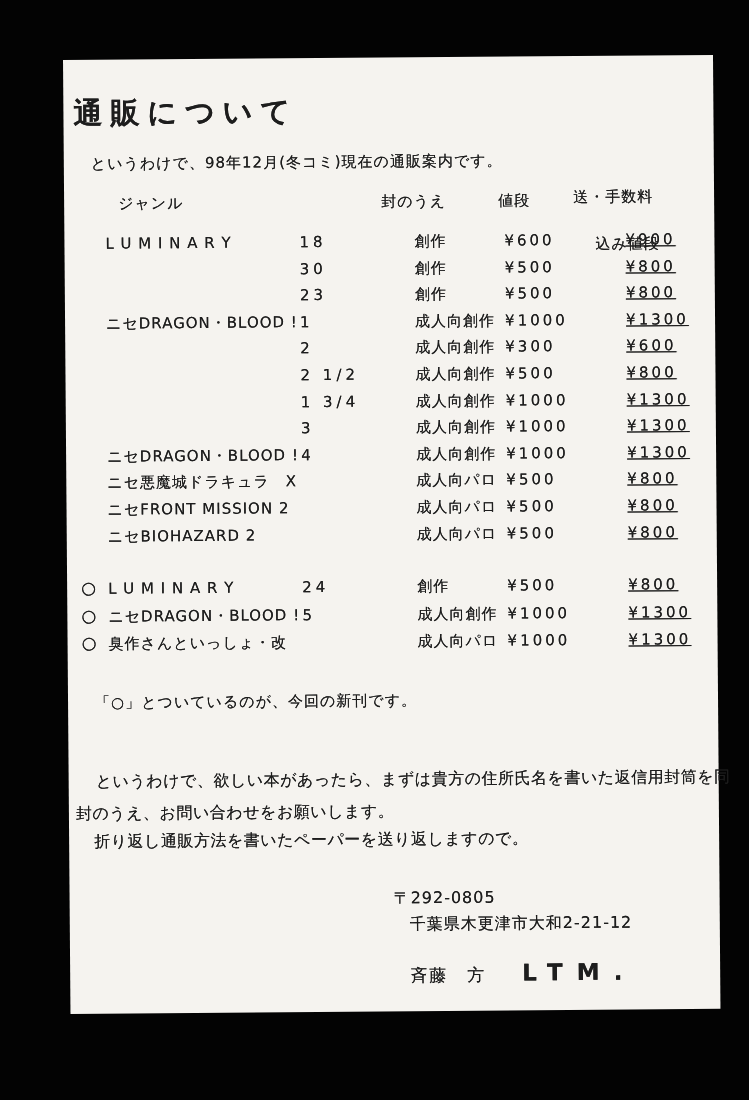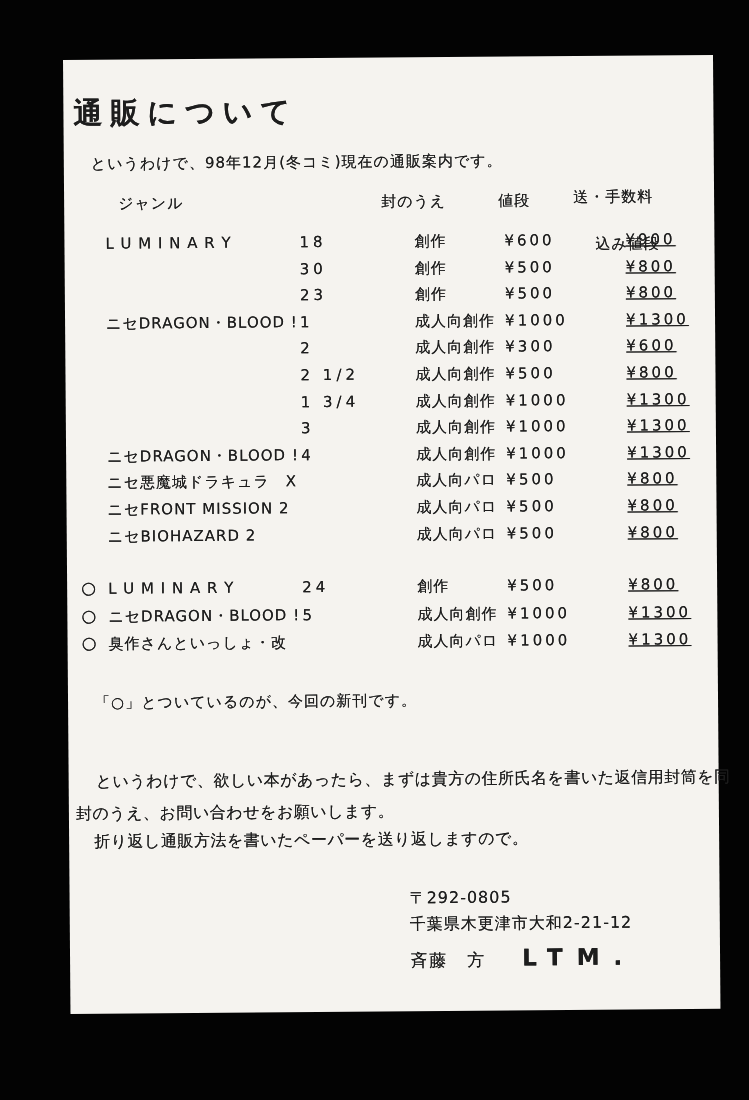--- a/index.html
+++ b/index.html
@@ -51,25 +51,25 @@
   .c-total{left:520px;letter-spacing:3px;text-decoration:underline;}
 
   .note{left:27px;top:621px;font-size:15px;letter-spacing:1px;}
 
   .para{font-size:16px;letter-spacing:.5px;}
   .para-1{left:27px;top:698px;}
   .para-2{left:7px;top:730px;}
   .para-3{left:25px;top:758px;}
 
   .addr{font-size:16px;letter-spacing:1px;}
-  .addr-postal{left:340px;top:833px;}
+  .addr-postal{left:324px;top:833px;}
   .addr-street{left:340px;top:859px;}
   .addr-name-line{left:340px;top:890px;display:flex;align-items:baseline;gap:36px;}
   .addr-name{font-size:17px;letter-spacing:2px;}
-  .addr-circle{font-size:23px;font-weight:bold;letter-spacing:14px;}
+  .addr-circle{font-size:23px;font-weight:bold;letter-spacing:14px;margin-top:15px;}
 </style>
 </head>
 <body>
 
 <div class="page">
 
   <h1 class="abs page-title">通販について</h1>
 
   <p class="abs intro">というわけで、98年12月(冬コミ)現在の通販案内です。</p>
 

